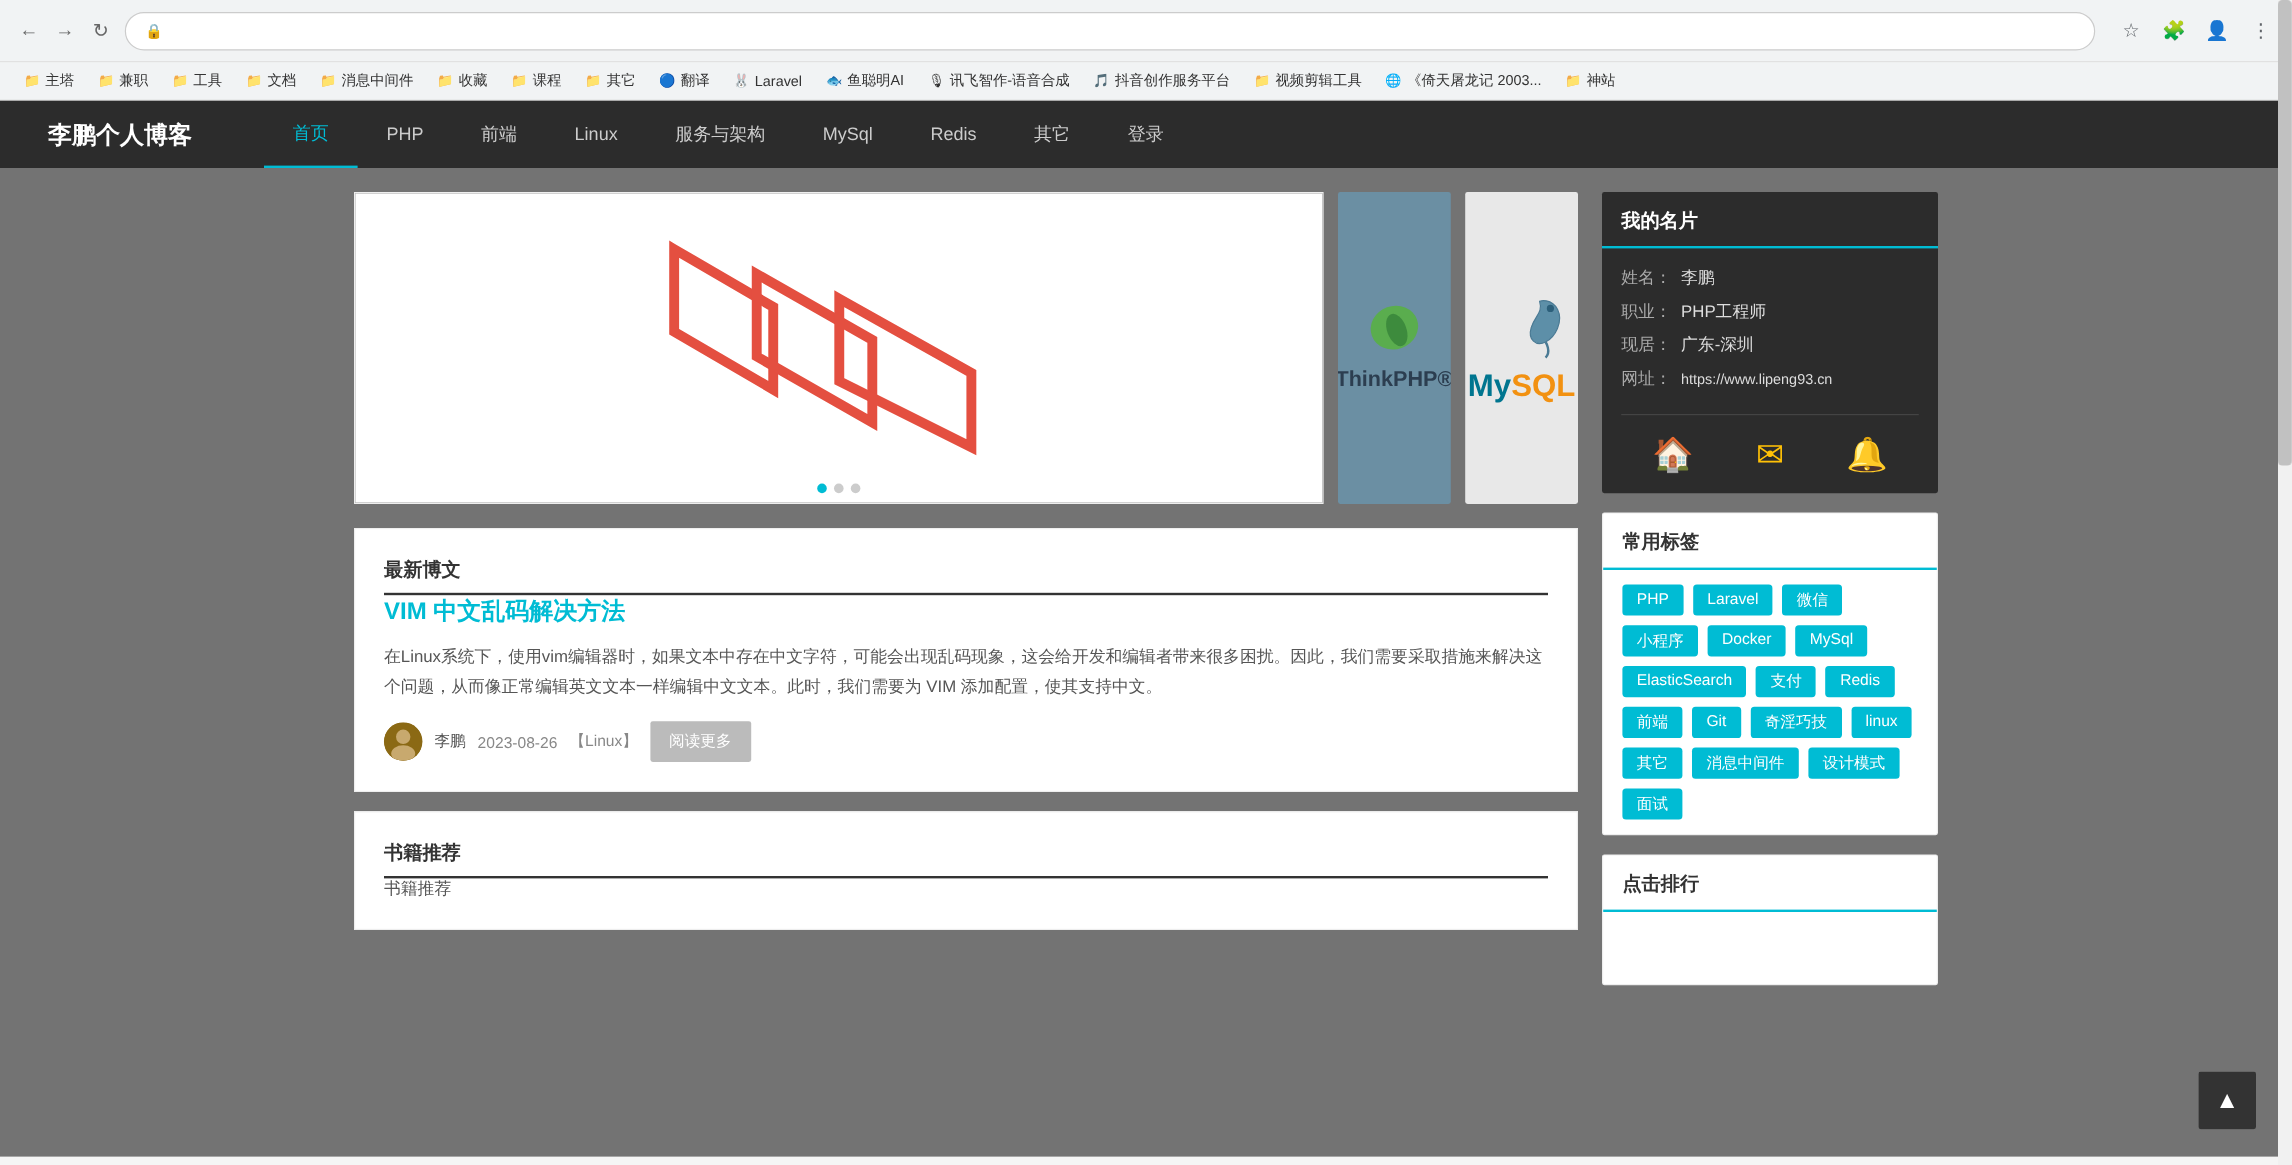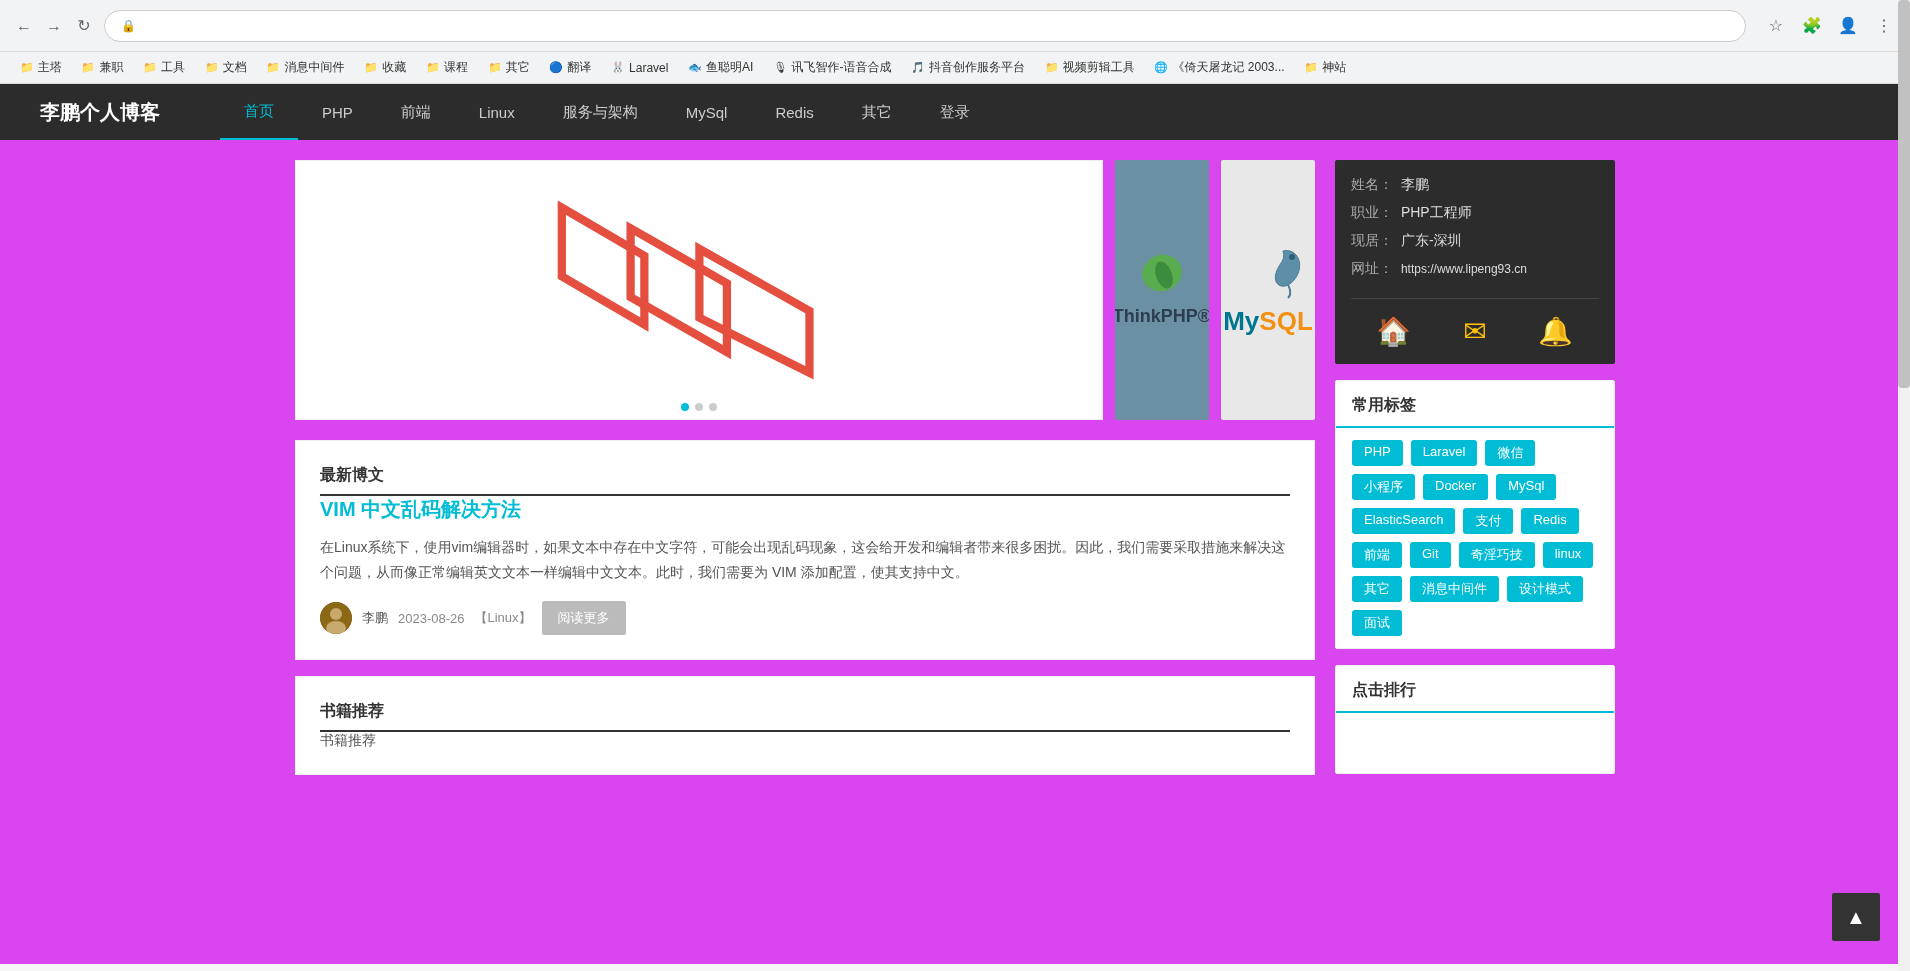--- a/index.html
+++ b/index.html
@@ -36,21 +36,21 @@
       background: #f1f3f4; border-bottom: 1px solid #ddd;
       padding: 4px 12px; display: flex; align-items: center; gap: 4px; height: 32px; overflow: hidden;
     }
     .bookmark-item {
       padding: 2px 8px; border-radius: 4px; cursor: pointer; white-space: nowrap;
       font-size: 12px; color: #333; display: flex; align-items: center; gap: 4px;
     }
     .bookmark-icon { font-size: 11px; }
 
     
-    .site-wrapper { background: #d946ef; min-height: 880px; }
+    .site-wrapper { background: #737373; min-height: 880px; }
 
     
     .site-nav {
       background: #2c2c2c; color: white;
       display: flex; align-items: center; padding: 0 40px; height: 56px;
     }
     .site-logo { font-size: 20px; font-weight: bold; color: white; margin-right: 60px; white-space: nowrap; }
     .nav-links { display: flex; gap: 0; }
     .nav-link {
       padding: 0 24px; height: 56px; display: flex; align-items: center;
@@ -354,20 +354,21 @@
       <div class="books-section">
         <div class="section-title">书籍推荐</div>
         <div style="color:#555; font-size:14px;">书籍推荐</div>
       </div>
 
     </div>
 
     <div class="sidebar">
 
       <div class="card namecard">
+        <div class="card-header">我的名片</div>
         <div class="card-body">
           <div class="info-row">
             <span class="info-label">姓名：</span>
             <span>李鹏</span>
           </div>
           <div class="info-row">
             <span class="info-label">职业：</span>
             <span>PHP工程师</span>
           </div>
           <div class="info-row">

